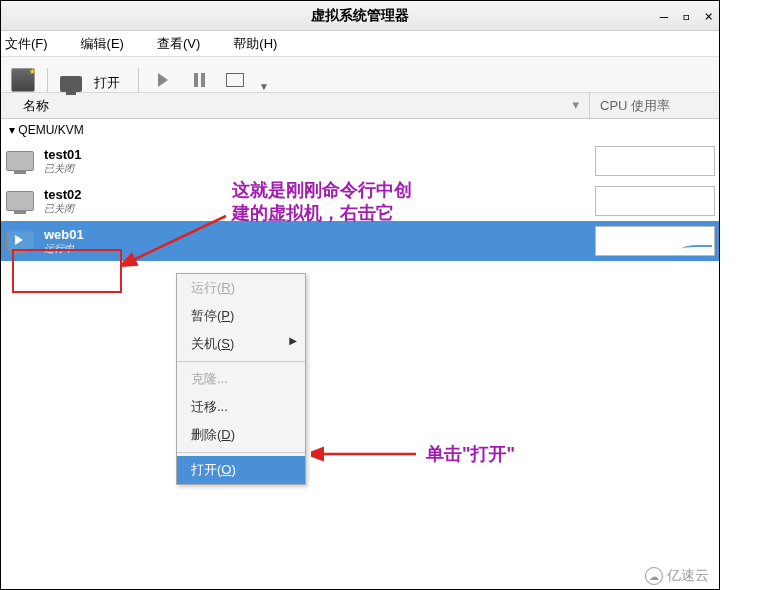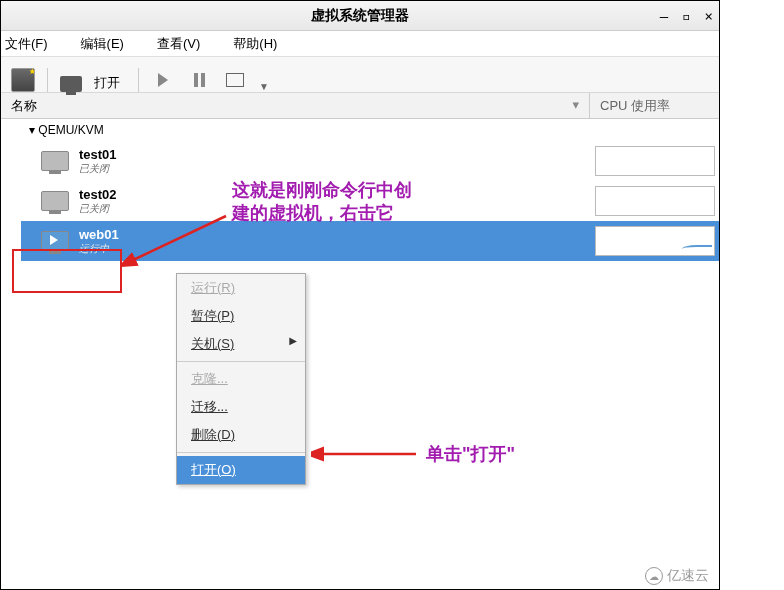--- a/index.html
+++ b/index.html
@@ -15,41 +15,41 @@
     .tool-icon { width: 24px; height: 24px; display: flex; align-items: center; justify-content: center; }
     .new-vm-icon { background: linear-gradient(#6a6a6a,#444); border: 1px solid #999; border-radius: 2px; position: relative; }
     .new-vm-icon::after { content:"★"; position:absolute; font-size:8px; color:#ffd700; top:-2px; right:-2px;}
     .monitor-icon { width: 22px; height: 16px; background: #5a5a5a; border-radius: 2px; position: relative; }
     .monitor-icon::after { content:""; position:absolute; width:10px; height:3px; background:#5a5a5a; bottom:-3px; left:50%; transform:translateX(-50%); }
     .play-icon { width: 0; height: 0; border-left: 10px solid #888; border-top: 7px solid transparent; border-bottom: 7px solid transparent; }
     .pause-icon { display: flex; gap: 3px; }
     .pause-icon span { width: 4px; height: 14px; background: #888; }
     .stop-icon { width: 18px; height: 14px; border: 1.5px solid #666; }
     .dropdown-arrow { font-size: 10px; color: #666; }
-    .headers { height: 26px; display: flex; background: #f2f2f2; border-bottom: 1px solid #ccc; }
+    .headers { height: 26px; display: flex; background: #f2f2f2; border-bottom: 1px solid #ccc; padding-left: 12px; }
     .header-name { flex: 1; padding: 4px 10px; }
     .header-name .arrow { float: right; color: #888; }
     .header-cpu { width: 130px; border-left: 1px solid #ccc; padding: 4px 10px; color: #666; }
-    .tree { flex: 1; overflow: auto; margin-left: 20px; }
+    .tree { flex: 1; overflow: auto; }
     .group-row { padding: 4px 8px; font-size: 12px; }
     .group-row::before { content: "▾ "; }
-    .vm-row { display: flex; align-items: center; padding: 4px 0 4px 20px; height: 40px; }
+    .vm-row { display: flex; align-items: center; padding: 4px 0 4px 5px; height: 40px; }
     .vm-monitor { width: 28px; height: 20px; background: #bbb; border: 1px solid #888; border-radius: 2px; margin-right: 10px; position: relative; }
     .vm-monitor::after { content:""; position:absolute; width:12px; height:3px; background:#888; bottom:-4px; left:50%; transform:translateX(-50%); }
     .vm-monitor.running { background: #5b9bd5; }
     .play-overlay { position:absolute; top:3px; left:8px; width:0; height:0; border-left:8px solid #fff; border-top:5px solid transparent; border-bottom:5px solid transparent; }
     .vm-info { flex: 1; }
     .vm-name { font-weight: bold; font-size: 13px; }
     .vm-state { font-size: 10px; color: #666; font-style: italic; }
     .vm-row.selected { background: #4a90d9; color: #fff; }
     .vm-row.selected .vm-state { color: #e8e8e8; }
     .cpu-graph { width: 120px; height: 30px; border: 1px solid #bbb; margin-right: 4px; background: #fff; position: relative; }
     .cpu-graph.active::after { content:""; position:absolute; right:2px; bottom:2px; width:30px; height:6px; border-top:2px solid #5b9bd5; border-radius: 50% 0 0 0;}
     .context-menu { position: absolute; left: 175px; top: 272px; width: 130px; background: #f4f4f4; border: 1px solid #aaa; box-shadow: 2px 2px 4px rgba(0,0,0,0.2); z-index: 10; }
-    .ctx-item { padding: 5px 14px; font-size: 13px; color: #333; position: relative; text-decoration: underline; }
+    .ctx-item { padding: 5px 14px; font-size: 13px; color: #333; position: relative; }
     .ctx-item.disabled { color: #aaa; }
     .ctx-item.highlighted { background: #4a90d9; color: #fff; }
     .ctx-item.submenu::after { content:"▶"; position:absolute; right:8px; font-size:10px; }
     .ctx-sep { border-top: 1px solid #ccc; margin: 3px 0; }
     .underline { text-decoration: underline; }
     .annotation { position: absolute; color: #a21caf; font-weight: bold; font-size: 18px; z-index: 5; line-height: 1.3; }
     .red-box { position: absolute; border: 2px solid #d22; z-index: 5; }
     .arrow-svg { position: absolute; z-index: 5; }
     .watermark { position: absolute; right: 10px; bottom: 4px; color: #999; font-size: 14px; display: flex; align-items: center; gap: 4px; }
     .watermark-icon { border: 1.5px solid #999; border-radius: 50%; width: 18px; height: 18px; display: flex; align-items: center; justify-content: center; font-size: 10px;}

